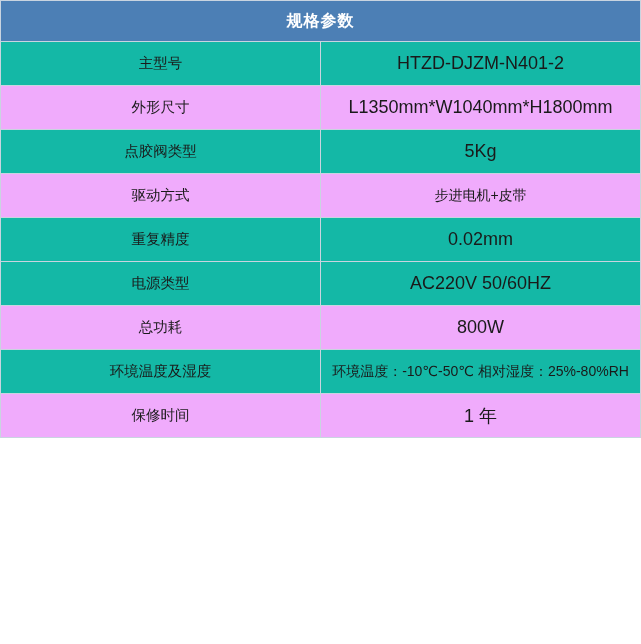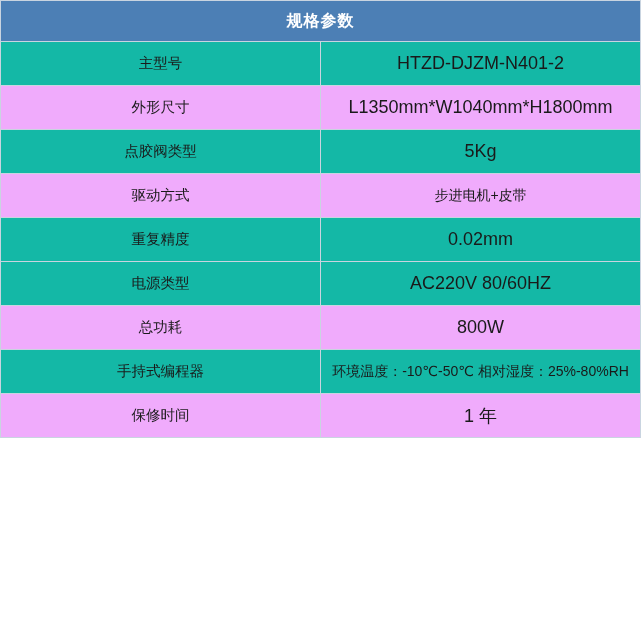--- a/index.html
+++ b/index.html
@@ -80,28 +80,28 @@
       <tr class="plain">
         <td class="label-cell">驱动方式</td>
         <td class="value-cell cjk">步进电机+皮带</td>
       </tr>
       <tr class="alt">
         <td class="label-cell">重复精度</td>
         <td class="value-cell">0.02mm</td>
       </tr>
       <tr class="alt">
         <td class="label-cell">电源类型</td>
-        <td class="value-cell">AC220V 80/60HZ</td>
+        <td class="value-cell">AC220V 50/60HZ</td>
       </tr>
       <tr class="plain">
         <td class="label-cell">总功耗</td>
         <td class="value-cell">800W</td>
       </tr>
       <tr class="alt">
-        <td class="label-cell">手持式编程器</td>
+        <td class="label-cell">环境温度及湿度</td>
         <td class="value-cell cjk">环境温度：-10℃-50℃  相对湿度：25%-80%RH</td>
       </tr>
       <tr class="plain">
         <td class="label-cell">保修时间</td>
         <td class="value-cell">1 年</td>
       </tr>
     </tbody>
 </table>
 
 </body></html>

